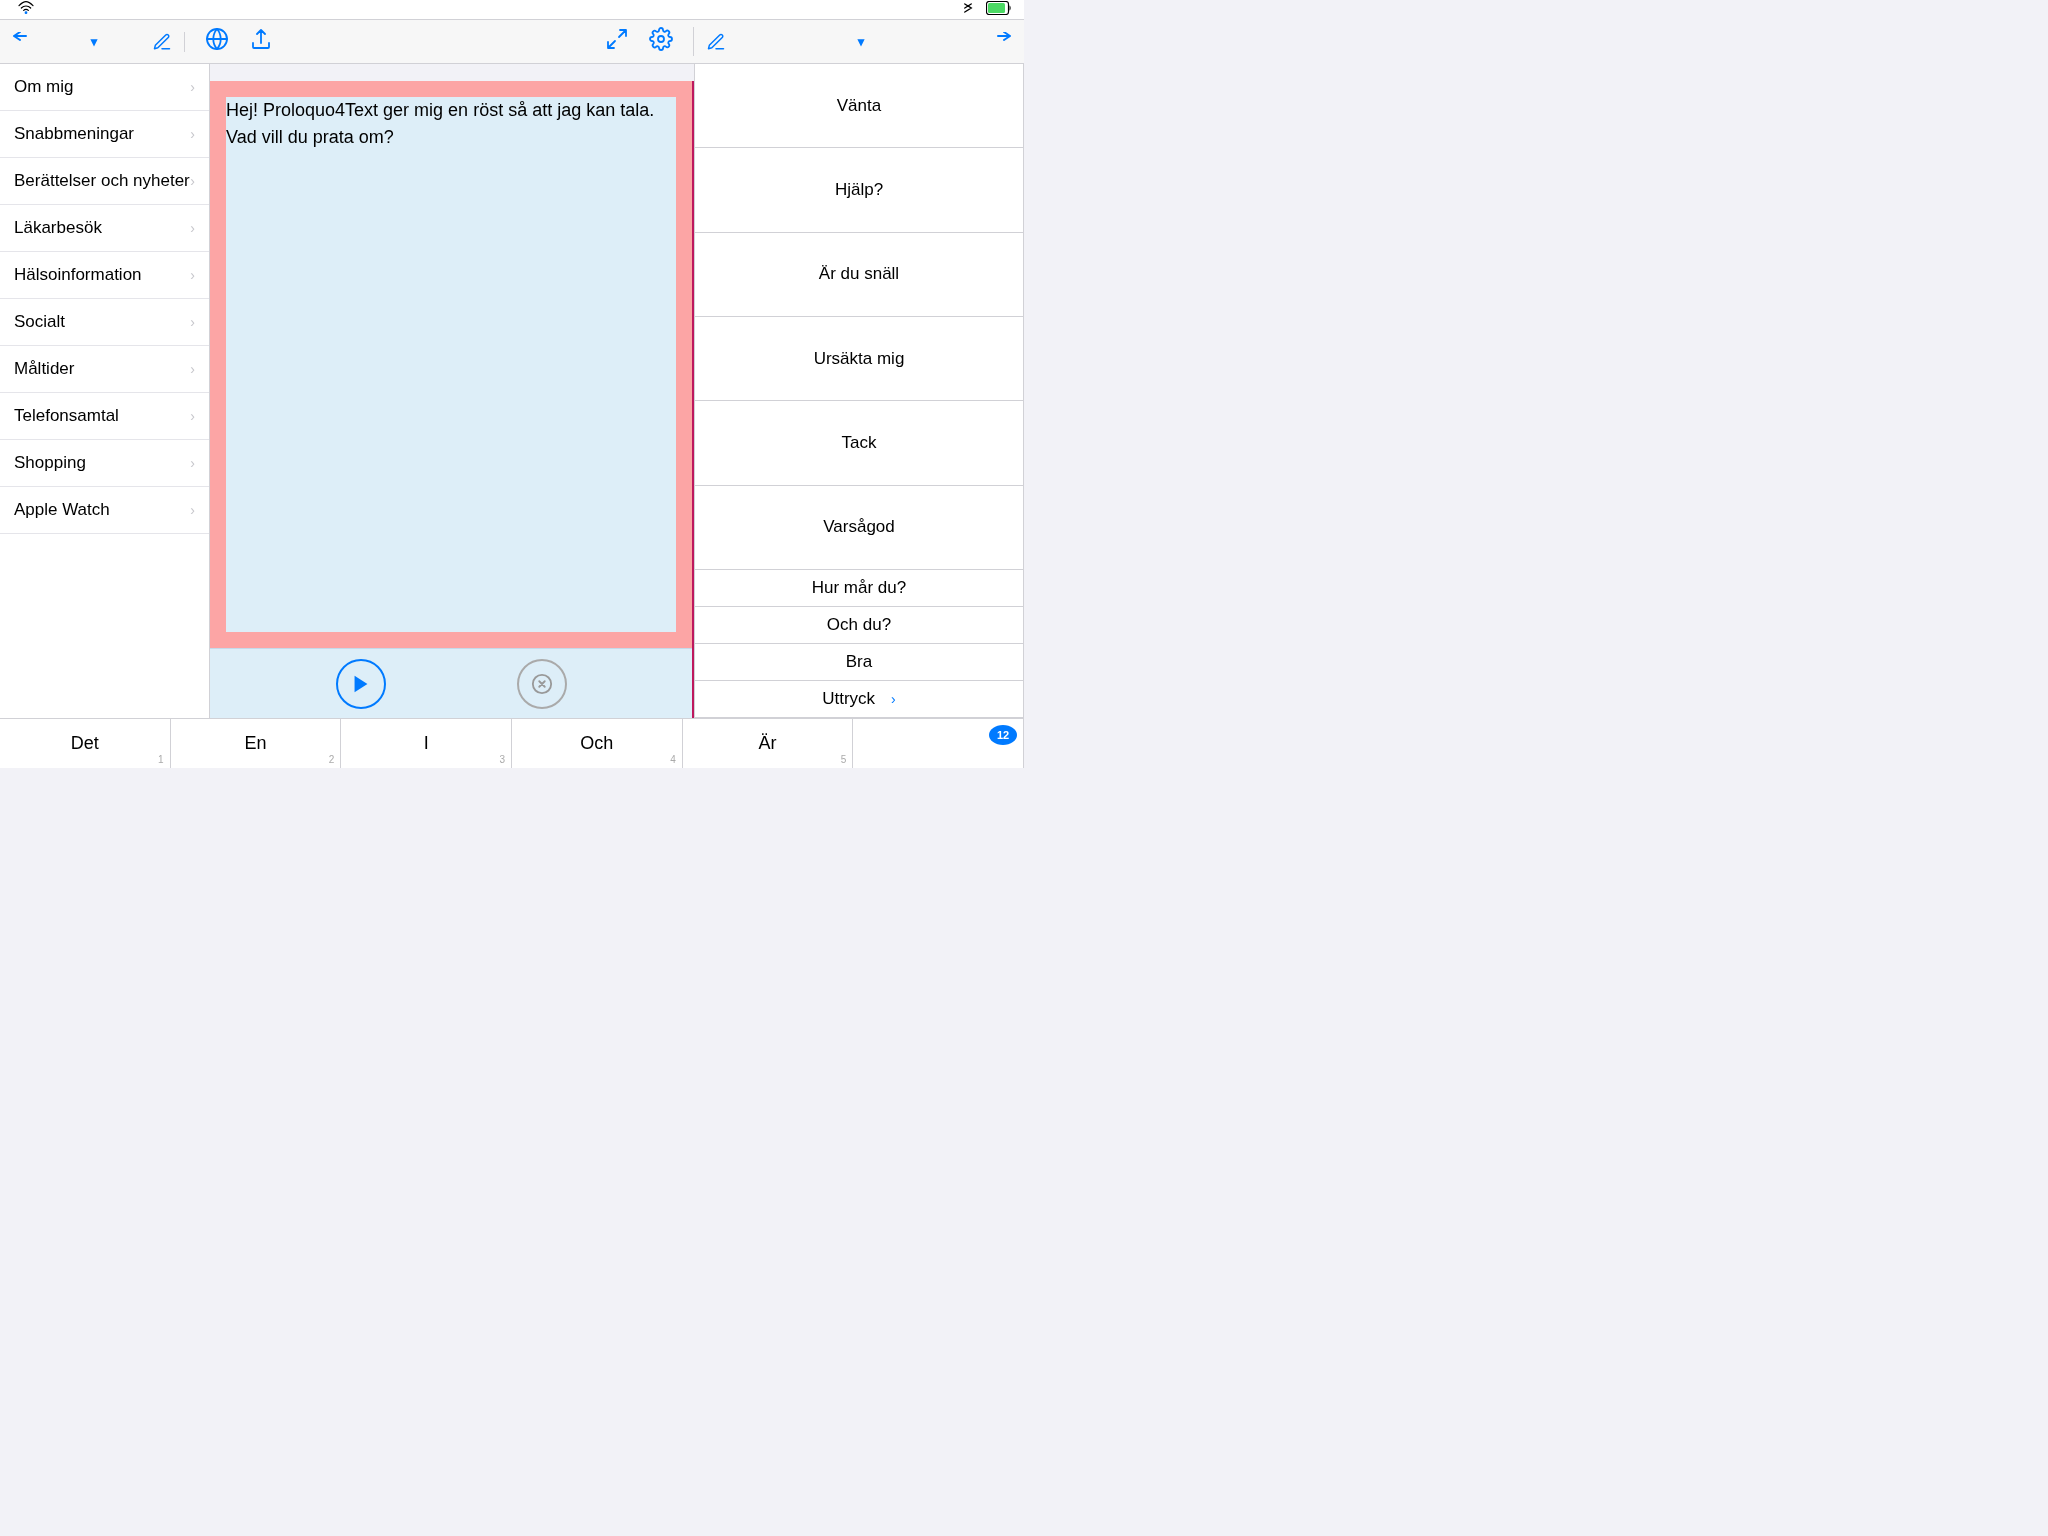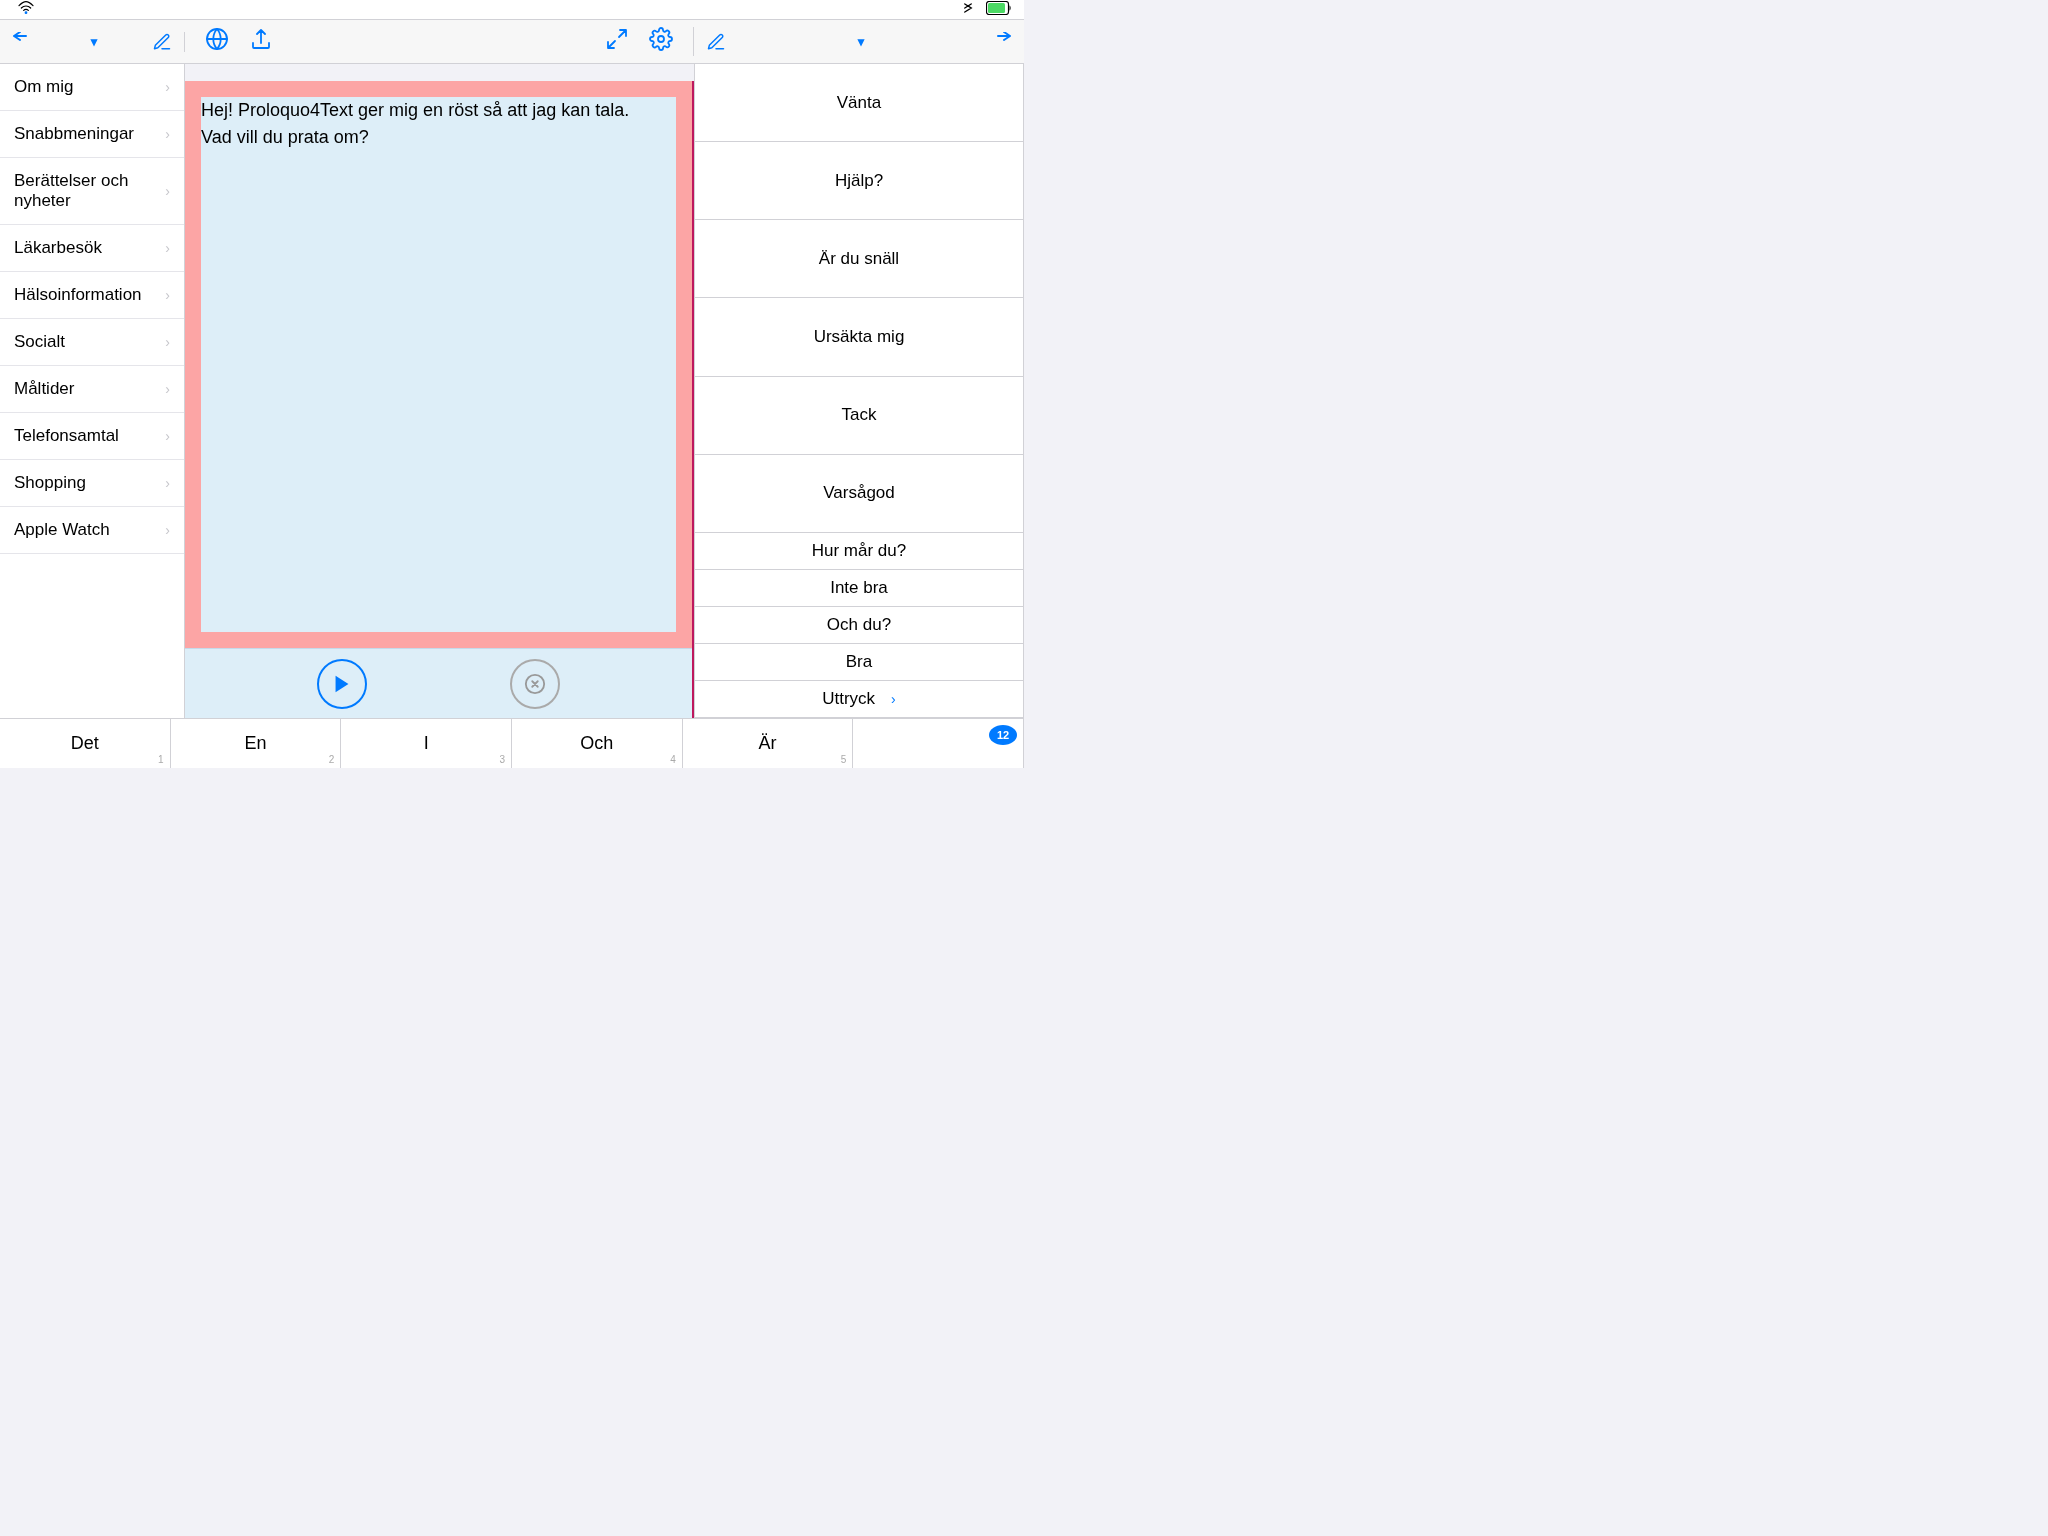--- a/index.html
+++ b/index.html
@@ -91,21 +91,21 @@
 
     
     .main-content {
       flex: 1;
       display: flex;
       overflow: hidden;
     }
 
     
     .left-panel {
-      width: 185px;
+      width: 210px;
       background: #fff;
       border-right: 1px solid #d1d1d6;
       overflow-y: auto;
       flex-shrink: 0;
     }
     .list-item {
       display: flex;
       align-items: center;
       justify-content: space-between;
       padding: 13px 14px;
@@ -437,23 +437,20 @@
       <div class="phrase-cell">
         <span>Tack</span>
       </div>
       <div class="phrase-cell">
         <span>Varsågod</span>
       </div>
       <div class="phrase-cell">
         <span>Hur mår du?</span>
       </div>
       <div class="phrase-cell">
-        <span>Inte bra</span>
-      </div>
-      <div class="phrase-cell">
         <span>Och du?</span>
       </div>
       <div class="phrase-cell">
         <span>Bra</span>
       </div>
       <div class="phrase-cell has-chevron">
         <span>Uttryck</span>
         <span class="chevron">›</span>
       </div>
     </div>

